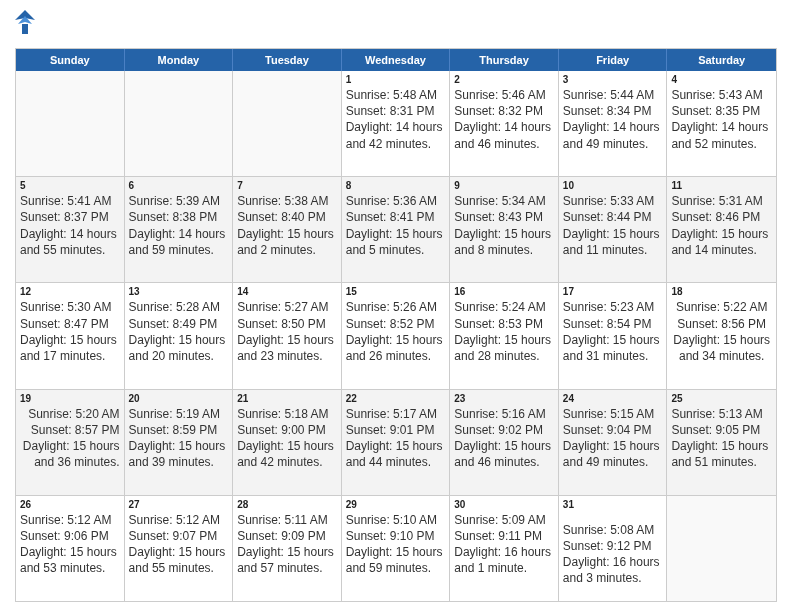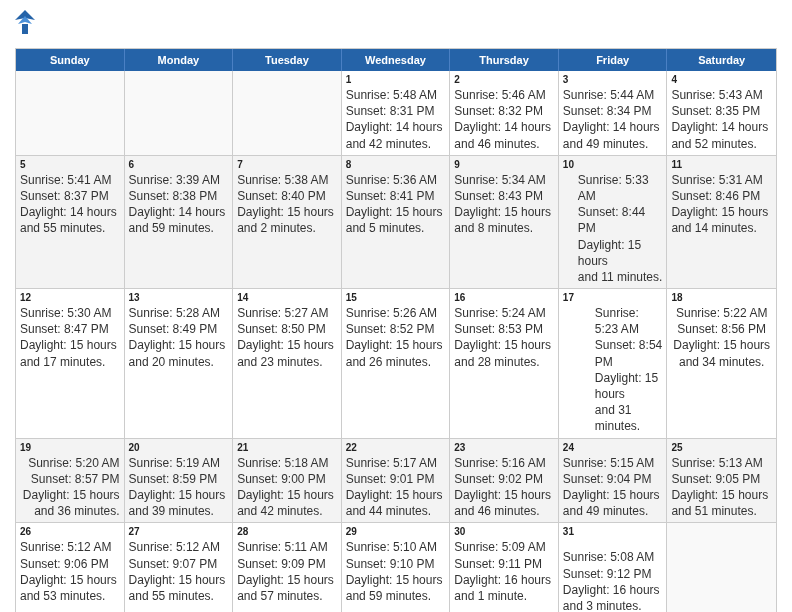--- a/index.html
+++ b/index.html
@@ -183,21 +183,21 @@
         <div class="cal-row">
           <div class="cal-cell alt-row">
             <div class="day-num">5</div>
             <div class="cell-text" style="white-space: pre-line;">Sunrise: 5:41 AM
 Sunset: 8:37 PM
 Daylight: 14 hours
 and 55 minutes.</div>
           </div>
           <div class="cal-cell alt-row">
             <div class="day-num">6</div>
-            <div class="cell-text" style="white-space: pre-line;">Sunrise: 3:39 AM
+            <div class="cell-text" style="white-space: pre-line;">Sunrise: 5:39 AM
 Sunset: 8:38 PM
 Daylight: 14 hours
 and 59 minutes.</div>
           </div>
           <div class="cal-cell alt-row">
             <div class="day-num">7</div>
             <div class="cell-text" style="white-space: pre-line;">Sunrise: 5:38 AM
 Sunset: 8:40 PM
 Daylight: 15 hours
 and 2 minutes.</div>
@@ -211,21 +211,21 @@
           </div>
           <div class="cal-cell alt-row">
             <div class="day-num">9</div>
             <div class="cell-text" style="white-space: pre-line;">Sunrise: 5:34 AM
 Sunset: 8:43 PM
 Daylight: 15 hours
 and 8 minutes.</div>
           </div>
           <div class="cal-cell alt-row">
             <div class="day-num">10</div>
-            <div class="cell-text" style="white-space: pre-line; margin-left: 15px;">Sunrise: 5:33 AM
+            <div class="cell-text" style="white-space: pre-line;">Sunrise: 5:33 AM
 Sunset: 8:44 PM
 Daylight: 15 hours
 and 11 minutes.</div>
           </div>
           <div class="cal-cell alt-row">
             <div class="day-num">11</div>
             <div class="cell-text" style="white-space: pre-line;">Sunrise: 5:31 AM
 Sunset: 8:46 PM
 Daylight: 15 hours
 and 14 minutes.</div>
@@ -262,21 +262,21 @@
           </div>
           <div class="cal-cell">
             <div class="day-num">16</div>
             <div class="cell-text" style="white-space: pre-line;">Sunrise: 5:24 AM
 Sunset: 8:53 PM
 Daylight: 15 hours
 and 28 minutes.</div>
           </div>
           <div class="cal-cell">
             <div class="day-num">17</div>
-            <div class="cell-text" style="white-space: pre-line; margin-left: 32px;">Sunrise: 5:23 AM
+            <div class="cell-text" style="white-space: pre-line;">Sunrise: 5:23 AM
 Sunset: 8:54 PM
 Daylight: 15 hours
 and 31 minutes.</div>
           </div>
           <div class="cal-cell">
             <div class="day-num">18</div>
             <div class="cell-text" style="white-space: pre-line; text-align: center;">Sunrise: 5:22 AM
 Sunset: 8:56 PM
 Daylight: 15 hours
 and 34 minutes.</div>

